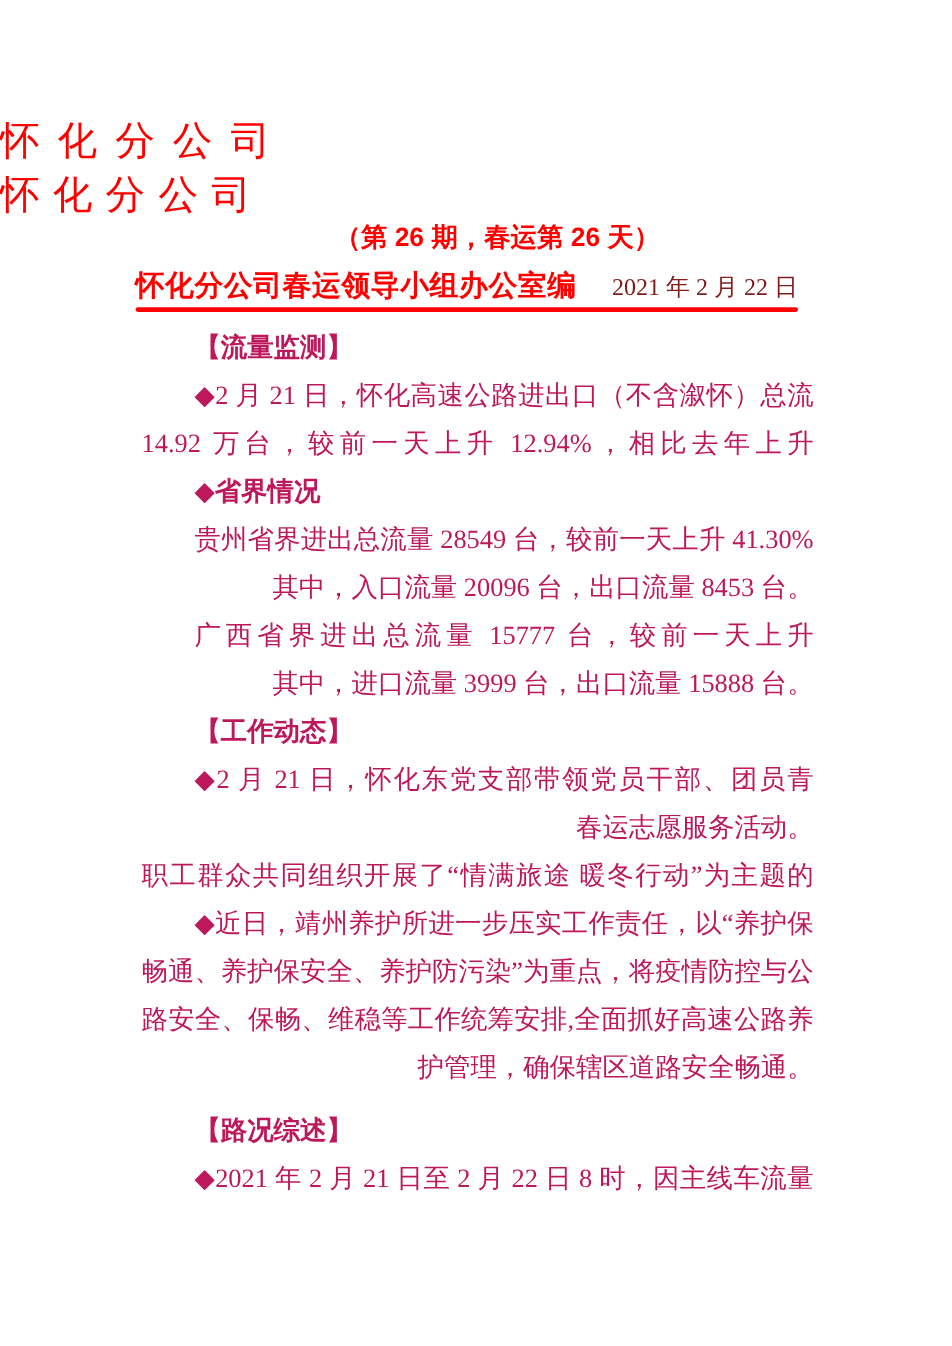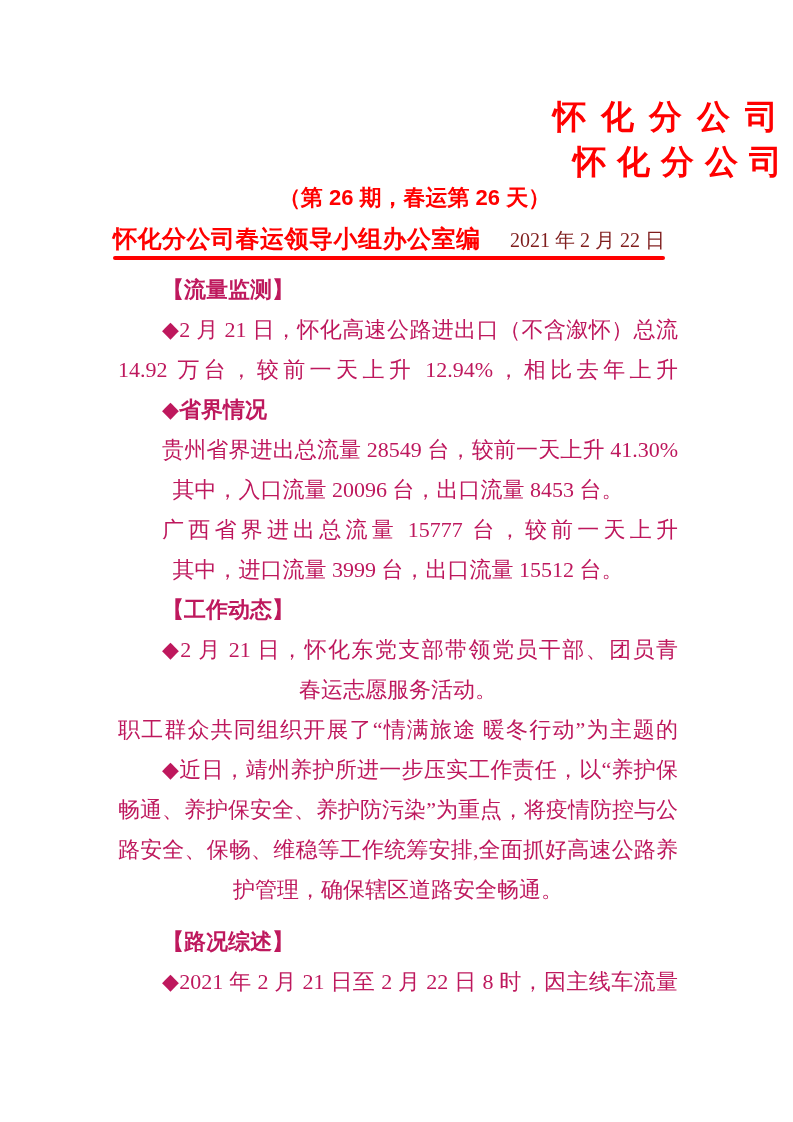--- a/index.html
+++ b/index.html
@@ -11,24 +11,24 @@
     margin: 0 auto;
     background: #ffffff;
     overflow: hidden;
     color: #000000;
   }
   
   .doc-title {
     position: absolute;
     left: 0;
     width: 100%;
-    text-align: right;
+    text-align: left;
     color: #ff0000;
     font-family: "Liberation Sans", "DejaVu Sans", sans-serif;
-    font-weight: bold;
+    font-weight: normal;
   }
   .doc-title.line1 { top: 97px;  font-size: 33px; line-height: 40px; letter-spacing: 15px; }
   .doc-title.line2 { top: 142px; font-size: 33px; line-height: 40px; letter-spacing: 11px; }
   .doc-subtitle {
     position: absolute;
     top: 183px;
     left: 0;
     width: 100%;
     text-align: center;
     color: #ff0000;
@@ -92,21 +92,21 @@
     padding-left: 44px;
     white-space: nowrap;
   }
   .line.jfirst, .line.jfull {
     white-space: normal;
     text-align: justify;
     text-align-last: justify;
     overflow: hidden;
   }
   .line.jfirst { text-indent: 44px; }
-  .line.plain { text-align: center; }
+  .line.plain { text-align: right; }
   .line.gap-top { margin-top: 12px; }
 </style>
 </head>
 <body>
 
 <div class="page">
 
   <div class="doc-title line1">怀化分公司</div>
   <div class="doc-title line2">怀化分公司</div>
   <div class="doc-subtitle">（第 26 期，春运第 26 天）</div>
@@ -118,21 +118,21 @@
   <div class="red-rule"></div>
 
   <div class="body-text">
     <div class="line header">【流量监测】</div>
     <div class="line jfirst">◆2 月 21 日，怀化高速公路进出口（不含溆怀）总流量</div>
     <div class="line jfull">14.92 万台，较前一天上升 12.94%，相比去年上升 576.06%。</div>
     <div class="line header">◆省界情况</div>
     <div class="line jfirst">贵州省界进出总流量 28549 台，较前一天上升 41.30% 。</div>
     <div class="line plain">其中，入口流量 20096 台，出口流量 8453 台。</div>
     <div class="line jfirst">广西省界进出总流量 15777 台，较前一天上升 22.82%。</div>
-    <div class="line plain">其中，进口流量 3999 台，出口流量 15512 台。</div>
+    <div class="line plain">其中，进口流量 3999 台，出口流量 15888 台。</div>
     <div class="line header">【工作动态】</div>
     <div class="line jfirst">◆2 月 21 日，怀化东党支部带领党员干部、团员青年、</div>
     <div class="line plain">春运志愿服务活动。</div>
     <div class="line jfull">职工群众共同组织开展了“情满旅途 暖冬行动”为主题的</div>
     <div class="line jfirst">◆近日，靖州养护所进一步压实工作责任，以“养护保</div>
     <div class="line jfull">畅通、养护保安全、养护防污染”为重点，将疫情防控与公</div>
     <div class="line jfull">路安全、保畅、维稳等工作统筹安排,全面抓好高速公路养</div>
     <div class="line plain">护管理，确保辖区道路安全畅通。</div>
     <div class="line header gap-top">【路况综述】</div>
     <div class="line jfirst">◆2021 年 2 月 21 日至 2 月 22 日 8 时，因主线车流量大</div>

